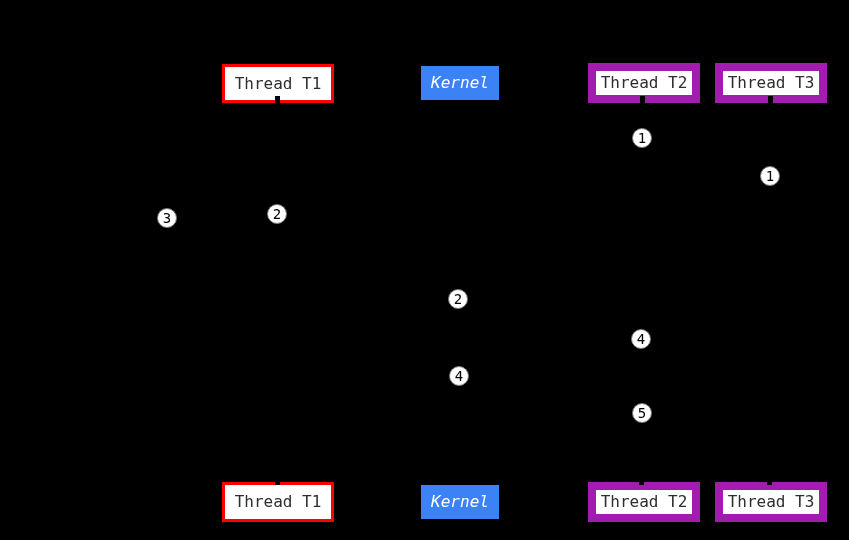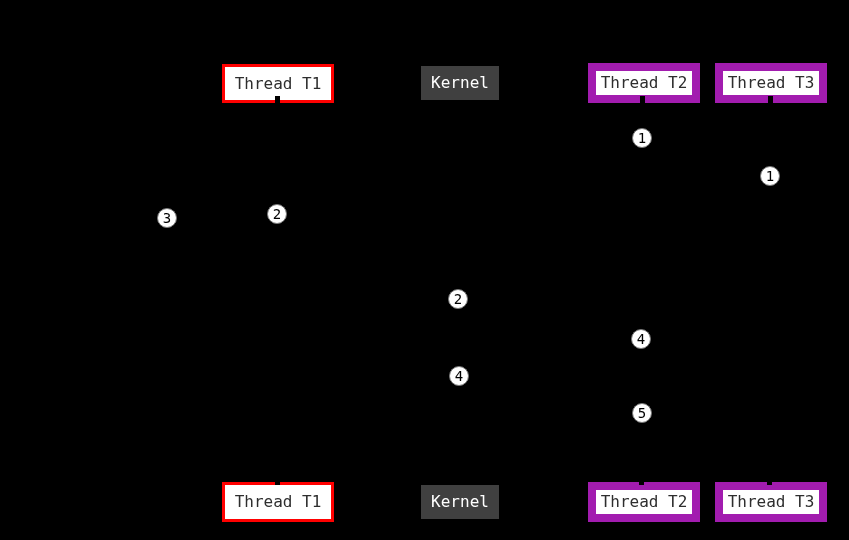--- a/index.html
+++ b/index.html
@@ -26,21 +26,21 @@
   }
   .node .lbl {
     font-size: 16px;
     letter-spacing: 0px;
     color: #2e2e2e;
     white-space: nowrap;
     line-height: 1;
   }
   .node.red-outline   { border: 3px solid #ff0000; }
   .node.blue-outline  { border: 8px solid #a21caf; }
-  .node.blue-fill     { background: #404040; border: none; }
+  .node.blue-fill     { background: #3b82f6; border: none; font-style: italic; }
   .node.blue-fill .lbl { color: #ffffff; }
 
   
   .t1-top   { left: 222px; top: 64px;  width: 112px; height: 39px; }
   .k-top    { left: 421px; top: 66px;  width: 78px;  height: 34px; }
   .t2-top   { left: 588px; top: 63px;  width: 112px; height: 40px; }
   .t3-top   { left: 715px; top: 63px;  width: 112px; height: 40px; }
   .t1-bot   { left: 222px; top: 482px; width: 112px; height: 40px; }
   .k-bot    { left: 421px; top: 485px; width: 78px;  height: 34px; }
   .t2-bot   { left: 588px; top: 482px; width: 112px; height: 40px; }

